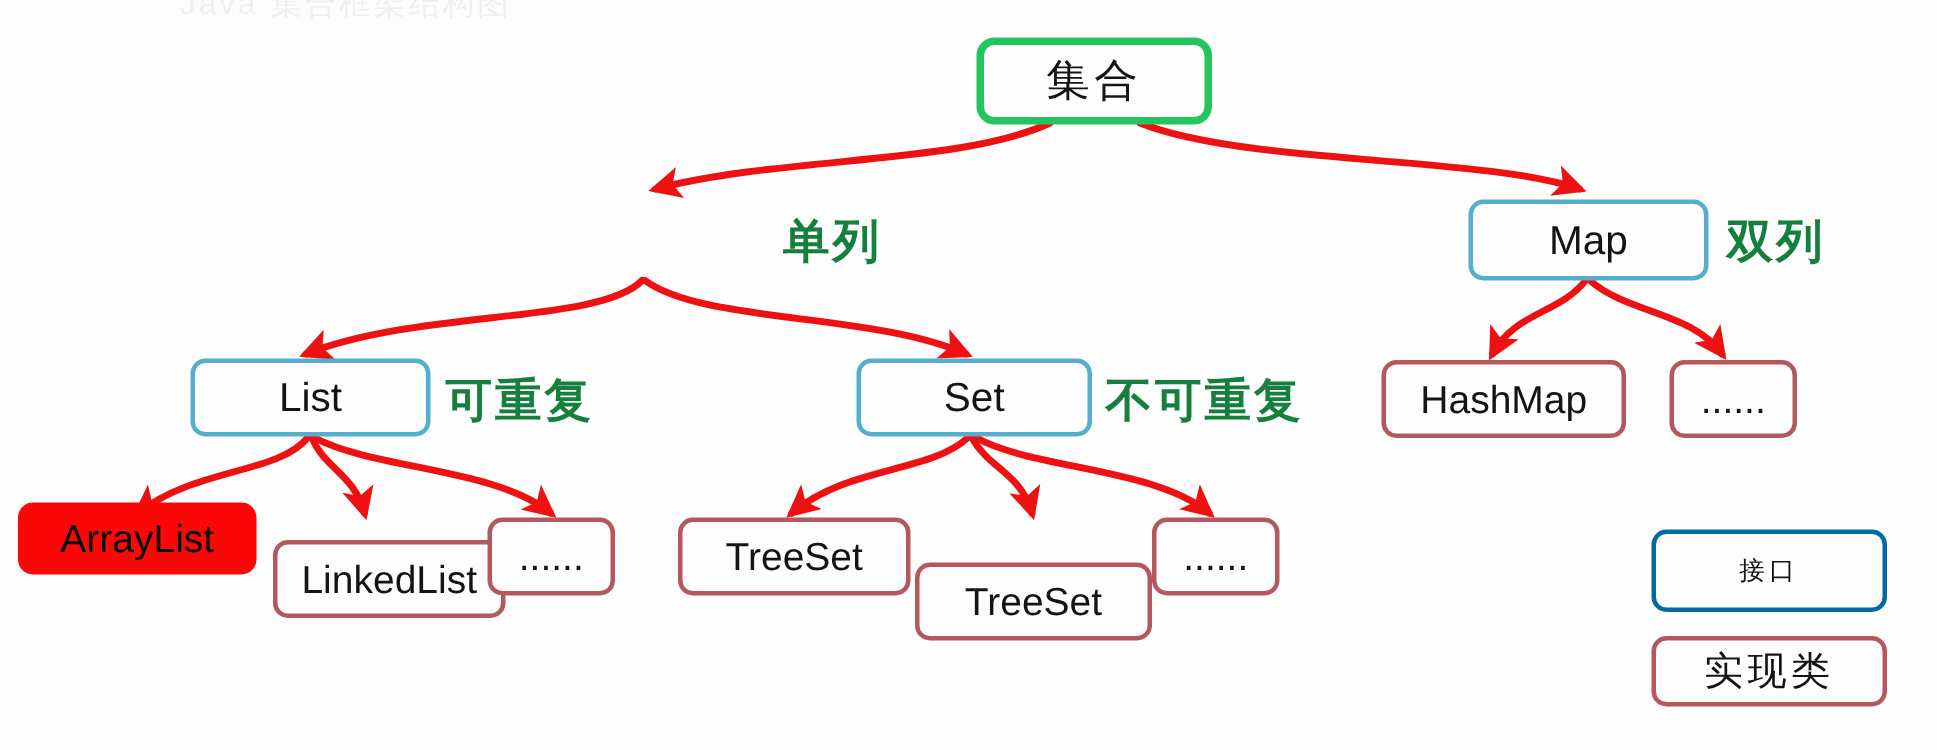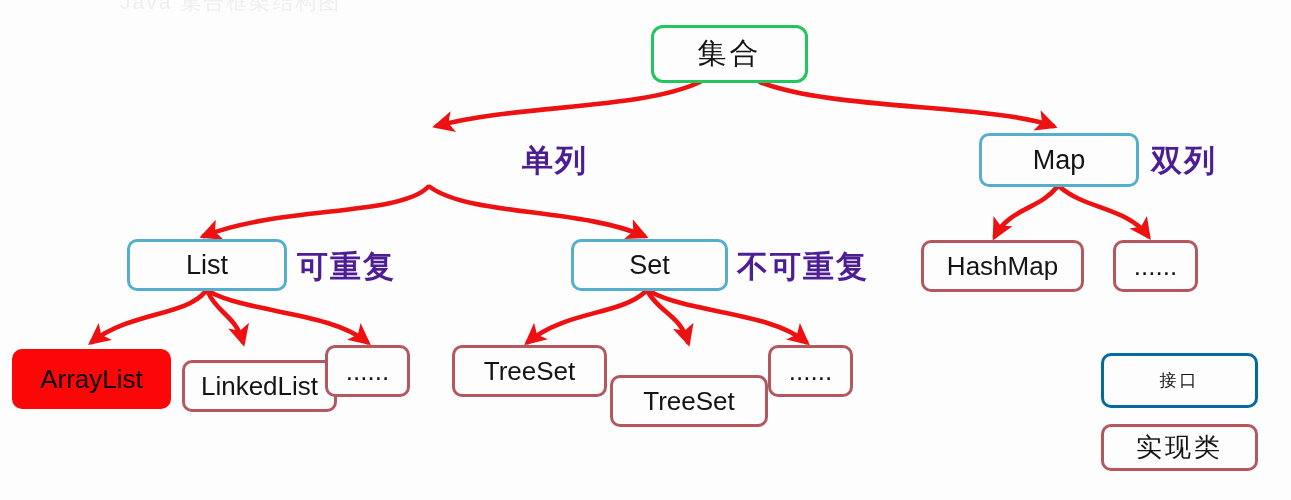--- a/index.html
+++ b/index.html
@@ -29,21 +29,21 @@
     display: flex;
     align-items: center;
     justify-content: center;
     border-radius: 10px;
     background: #fdfdfd;
     color: #141414;
     white-space: nowrap;
     z-index: 3;
   }
   .node-root {
-    border: 3px solid #22c55e;
+    border: 5px solid #22c55e;
     border-radius: 12px;
     font-size: 29px;
     letter-spacing: 3px;
   }
   .node-interface {
     border: 3px solid #56aecd;
     font-size: 27px;
   }
   .node-impl {
     border: 3px solid #b5575e;
@@ -60,21 +60,21 @@
     letter-spacing: 3px;
     font-family: Liberation Mono, monospace;
   }
   .node-legend-impl {
     border: 3px solid #b5575e;
     font-size: 26px;
     letter-spacing: 3px;
   }
   .tag {
     position: absolute;
-    color: #4c1d95;
+    color: #15803d;
     font-size: 31px;
     font-weight: bold;
     letter-spacing: 2px;
     white-space: nowrap;
     z-index: 3;
   }
   .ghost-top {
     position: absolute;
     left: 120px;
     top: -12px;
@@ -147,21 +147,21 @@
   </div>
   <div class="tag" style="left:737px; top:246px;">不可重复</div>
 
   <div class="node node-impl" style="left:921px; top:240px; width:163px; height:52px;">
     <span>HashMap</span>
   </div>
   <div class="node node-impl" style="left:1113px; top:240px; width:85px; height:52px;">
     <span>......</span>
   </div>
 
-  <div class="node node-impl highlight" style="left:12px; top:349px; width:159px; height:60px;">
+  <div class="node node-impl highlight" style="left:12px; top:335px; width:159px; height:48px;">
     <span>ArrayList</span>
   </div>
   <div class="node node-impl" style="left:170px; top:360px; width:155px; height:52px;margin-left:12px;">
     <span>LinkedList</span>
   </div>
   <div class="node node-impl" style="left:325px; top:345px; width:85px; height:52px;">
     <span>......</span>
   </div>
 
   <div class="node node-impl" style="left:452px; top:345px; width:155px; height:52px;">

